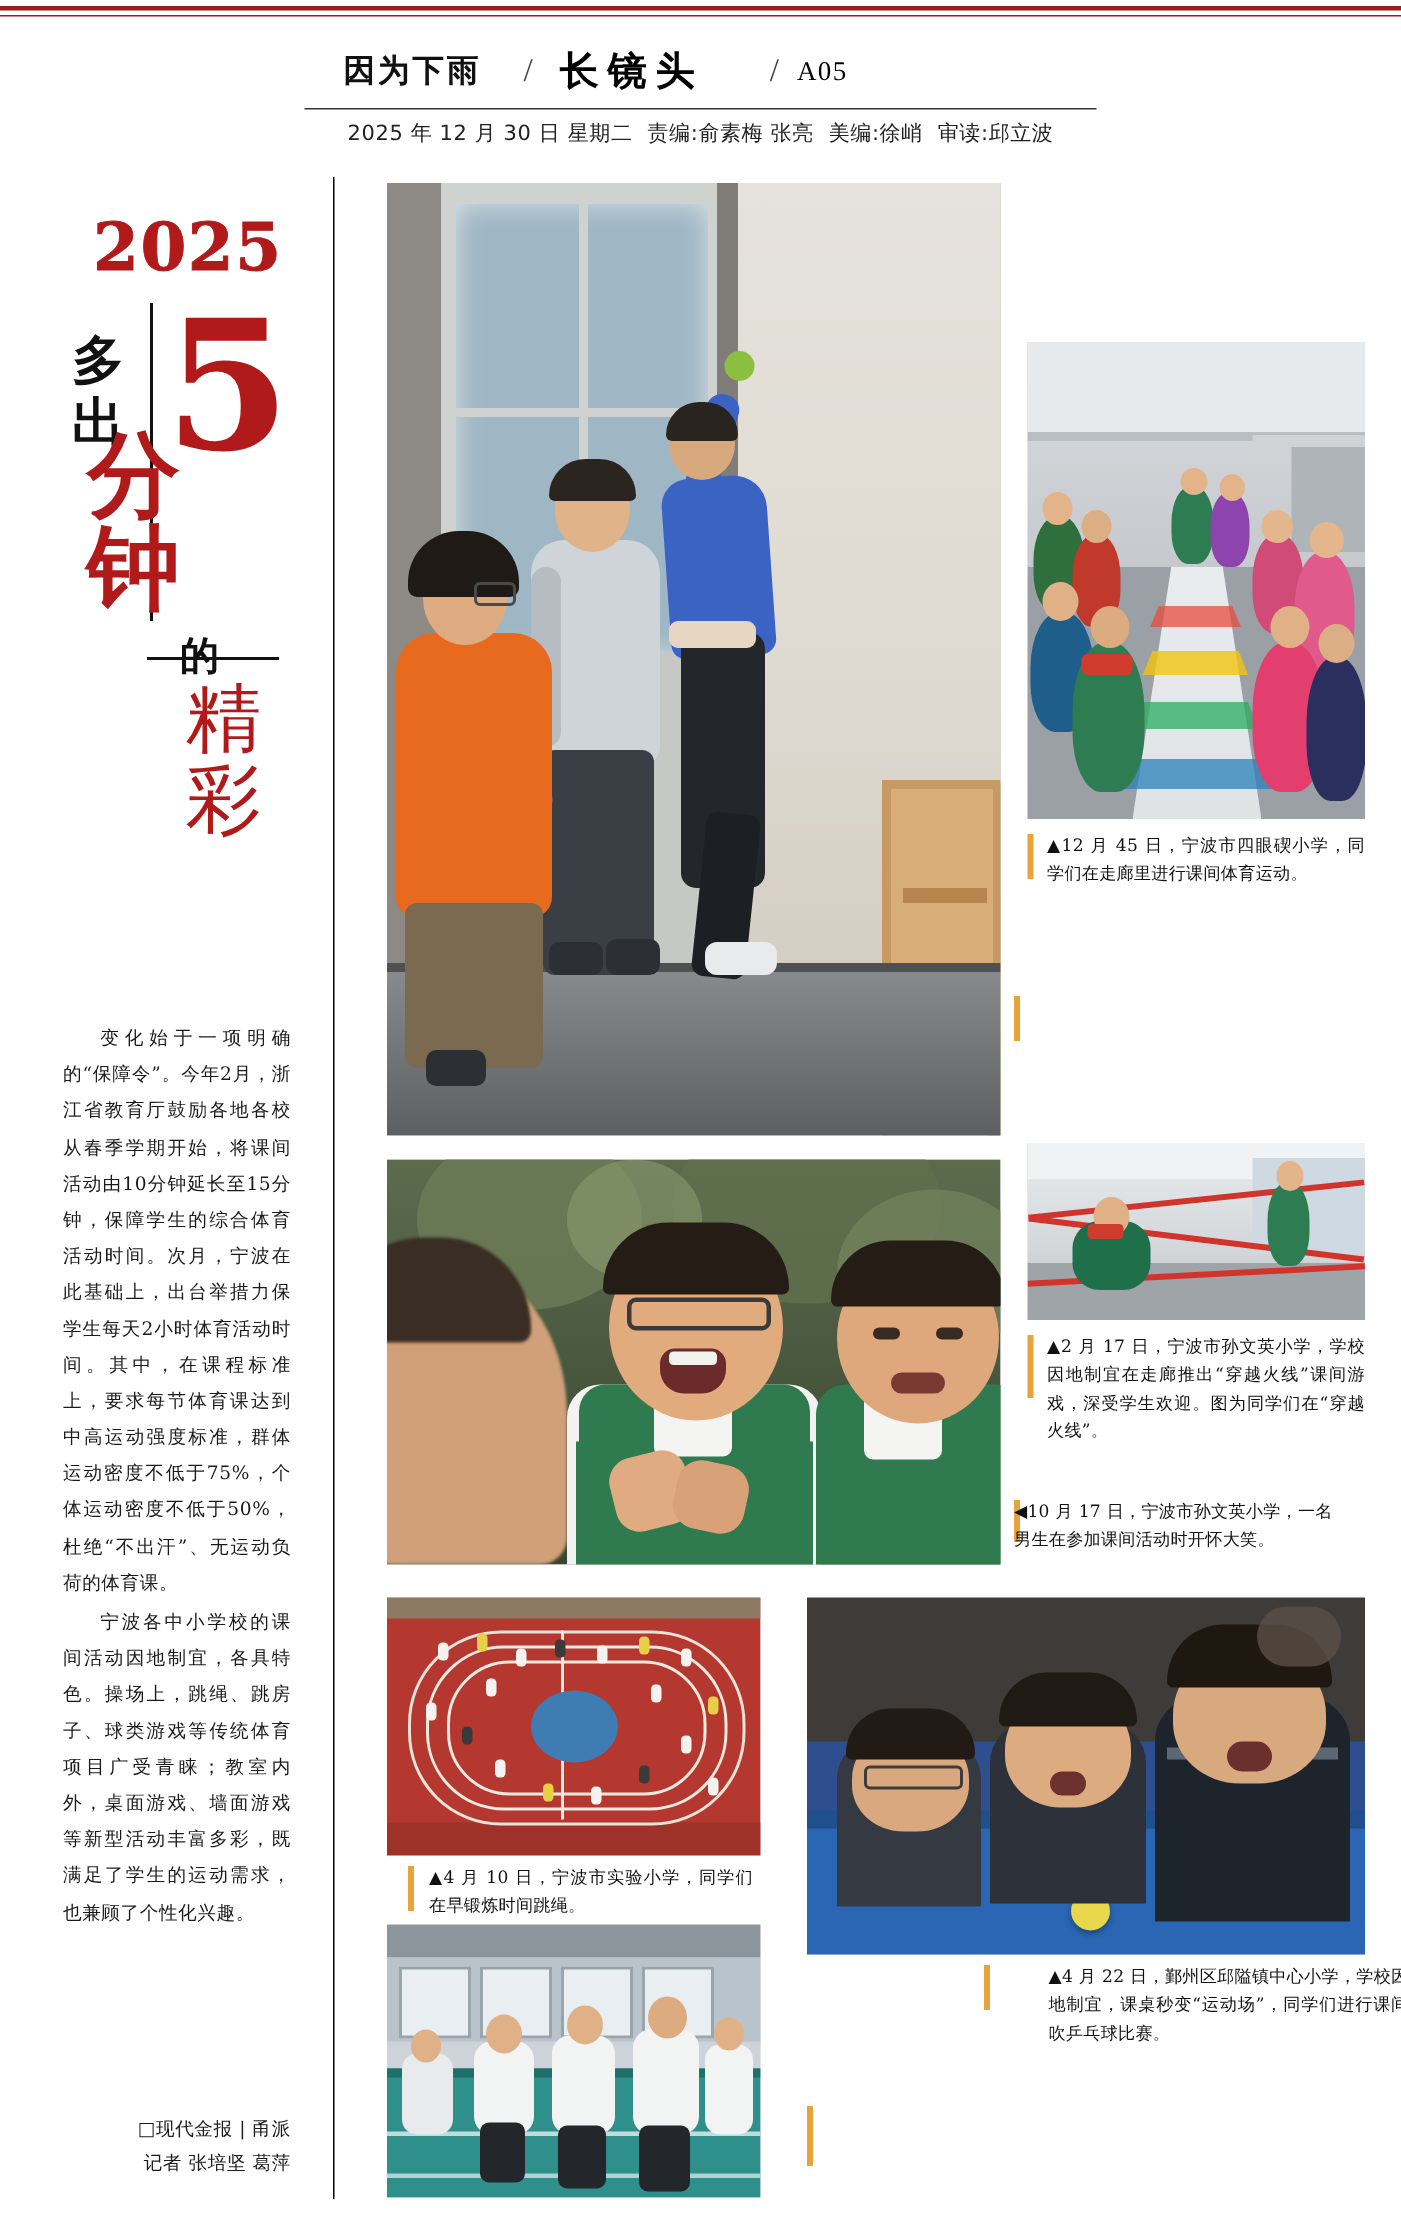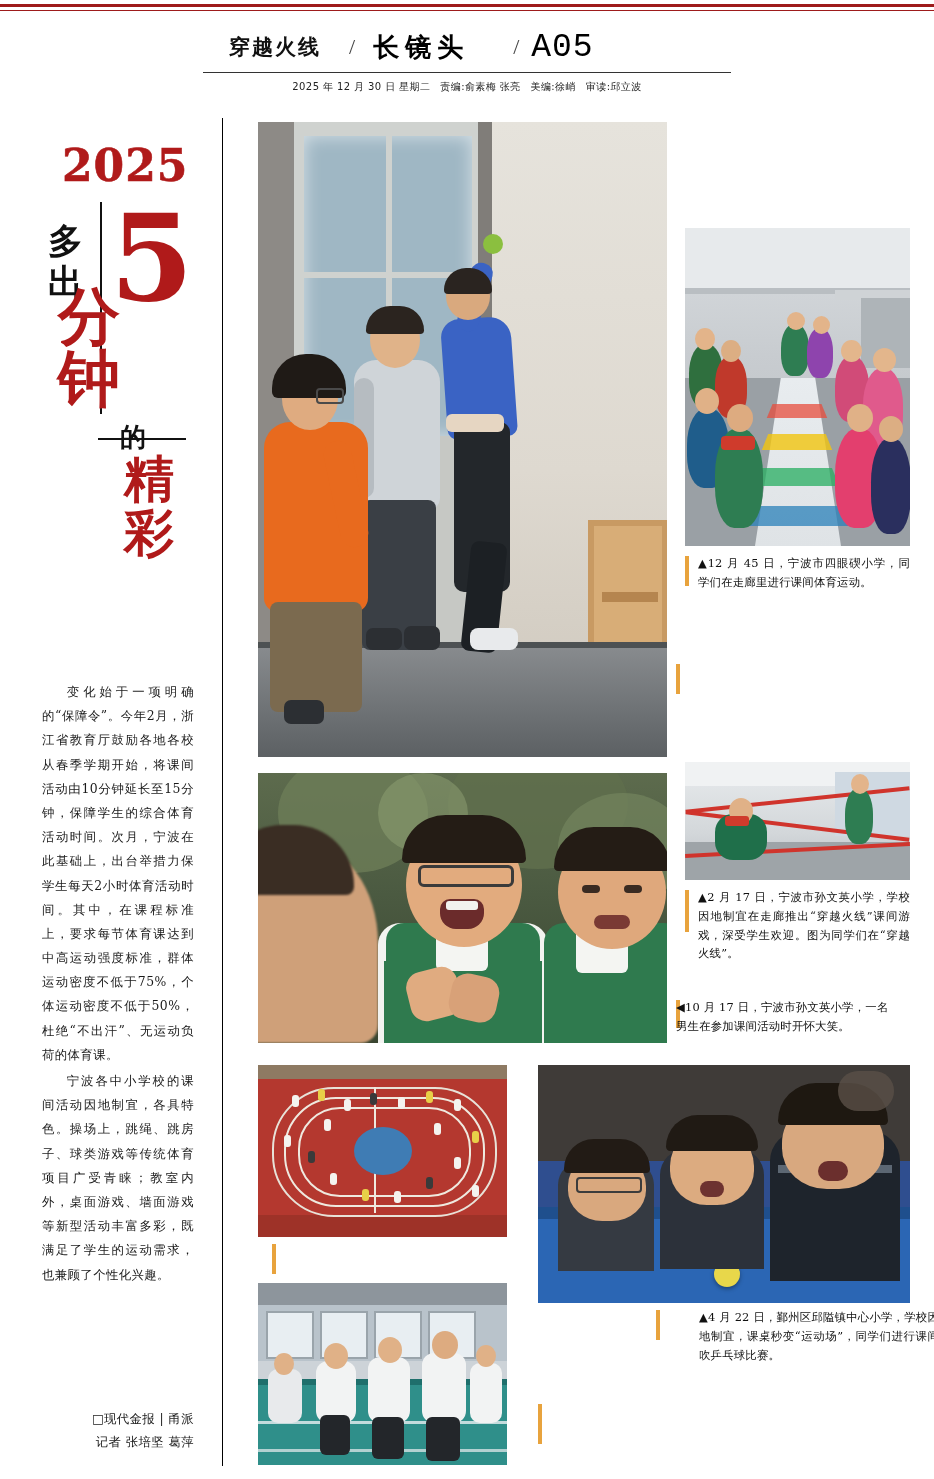--- a/index.html
+++ b/index.html
@@ -58,31 +58,31 @@
     font-size: 26px;
     color: #000;
     letter-spacing: 6px;
   }
   .mast-slash2 {
     font-size: 22px;
     color: #444;
     margin: 0 12px 0 44px;
   }
   .mast-page {
-    font-family: Liberation Mono, monospace;
-    font-size: 33px;
+    font-family: Liberation Serif, serif;
+    font-size: 18px;
     color: #000;
     letter-spacing: 1px;
   }
   .byline {
     position: absolute;
     left: 203px; top: 80px;
     width: 528px;
     text-align: center;
-    font-size: 10px;
+    font-size: 14px;
     color: #222;
     letter-spacing: 0.4px;
     font-family: "DejaVu Sans", sans-serif;
   }
   .byline .sep { display: inline-block; width: 10px; }
 
   
   .left-col {
     position: absolute;
     left: 24px; top: 120px;
@@ -142,21 +142,21 @@
     font-family: "DejaVu Serif", serif;
     font-size: 26px;
     font-weight: bold;
     color: #111;
   }
   .ht-jingcai {
     position: absolute;
     left: 100px; top: 254px;
     font-family: "DejaVu Serif", serif;
     font-size: 50px;
-    font-weight: bold;
+    font-weight: normal;
     color: #b01a1a;
     line-height: 1.08;
     width: 62px;
   }
   .ht-vline {
     position: absolute;
     left: 76px; top: 4px;
     width: 2px; height: 212px;
     background: #111;
   }
@@ -229,21 +229,21 @@
 </style>
 </head>
 <body>
 
 <div id="page">
 
   <div class="top-rule-1"></div>
   <div class="top-rule-2"></div>
 
   <div class="masthead">
-    <span class="mast-paper">穿越火线</span>
+    <span class="mast-paper">因为下雨</span>
     <span class="mast-slash">/</span>
     <span class="mast-section">长镜头</span>
     <span class="mast-slash2">/</span>
     <span class="mast-page">A05</span>
   </div>
 
   <div class="byline">
     <span>2025 年 12 月 30 日  星期二</span><span class="sep"></span><span>责编:俞素梅  张亮</span><span class="sep"></span><span>美编:徐峭</span><span class="sep"></span><span>审读:邱立波</span>
   </div>
 
@@ -446,20 +446,21 @@
     <div class="band" style="left:104px;top:124px;width:7px;height:12px;background:#e8cf48;border-radius:3px;"></div>
     <div class="band" style="left:136px;top:126px;width:7px;height:12px;background:#f4f3ef;border-radius:3px;"></div>
     <div class="band" style="left:168px;top:112px;width:7px;height:12px;background:#3a3a3a;border-radius:3px;"></div>
     <div class="band" style="left:196px;top:92px;width:7px;height:12px;background:#f4f3ef;border-radius:3px;"></div>
     <div class="band" style="left:214px;top:66px;width:7px;height:12px;background:#e8cf48;border-radius:3px;"></div>
     <div class="band" style="left:214px;top:120px;width:7px;height:12px;background:#f4f3ef;border-radius:3px;"></div>
     <div class="band" style="left:66px;top:54px;width:7px;height:12px;background:#f4f3ef;border-radius:3px;"></div>
     <div class="band" style="left:176px;top:58px;width:7px;height:12px;background:#f4f3ef;border-radius:3px;"></div>
   </div>
   <div class="cap-bar" style="left:272px; top:1244px; width:4px; height:30px;"></div>
+  <div class="cap" style="left:286px; top:1242px; width:216px;">▲4 月 10 日，宁波市实验小学，同学们在早锻炼时间跳绳。</div>
 
   <div class="photo" style="left:538px; top:1065px; width:372px; height:238px;">
     <div class="band" style="left:0;top:0;width:372px;height:238px;background:#2f4e8f;"></div>
     <div class="band" style="left:0;top:0;width:372px;height:96px;background:#3f3b38;"></div>
     <div class="band" style="left:0;top:150px;width:372px;height:88px;background:#2b66b4;"></div>
     <div class="band" style="left:0;top:142px;width:372px;height:12px;background:#1f4f8d;"></div>
 
     <div class="band" style="left:176px;top:196px;width:26px;height:26px;border-radius:50%;background:#e8d74a;box-shadow:0 2px 4px rgba(0,0,0,.35);"></div>
 
     <div class="fig" style="left:20px;top:96px;width:96px;height:110px;background:#353a42;border-radius:24px 24px 0 0;"></div>

